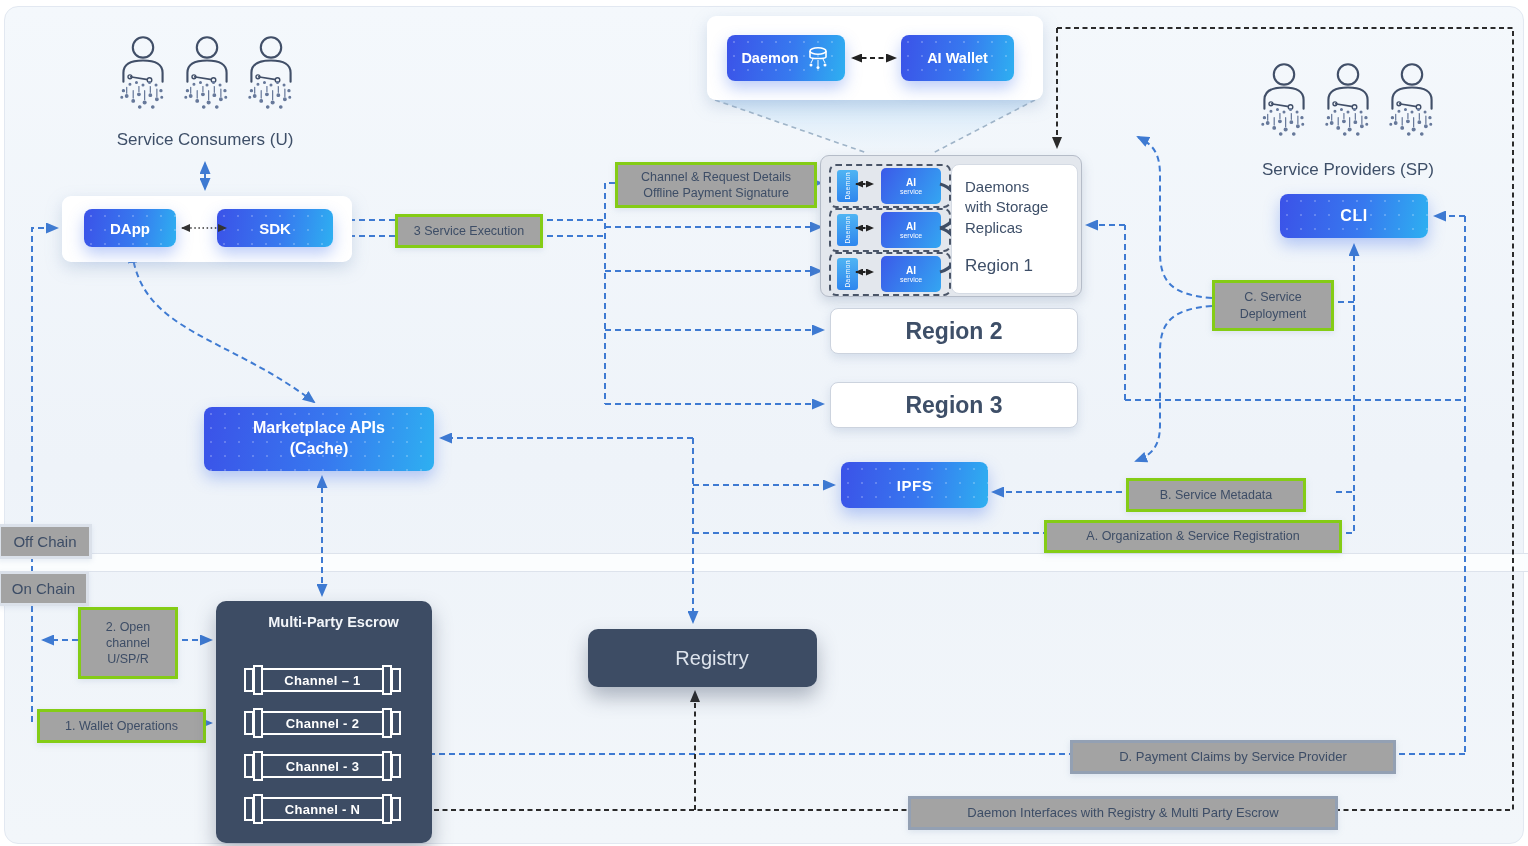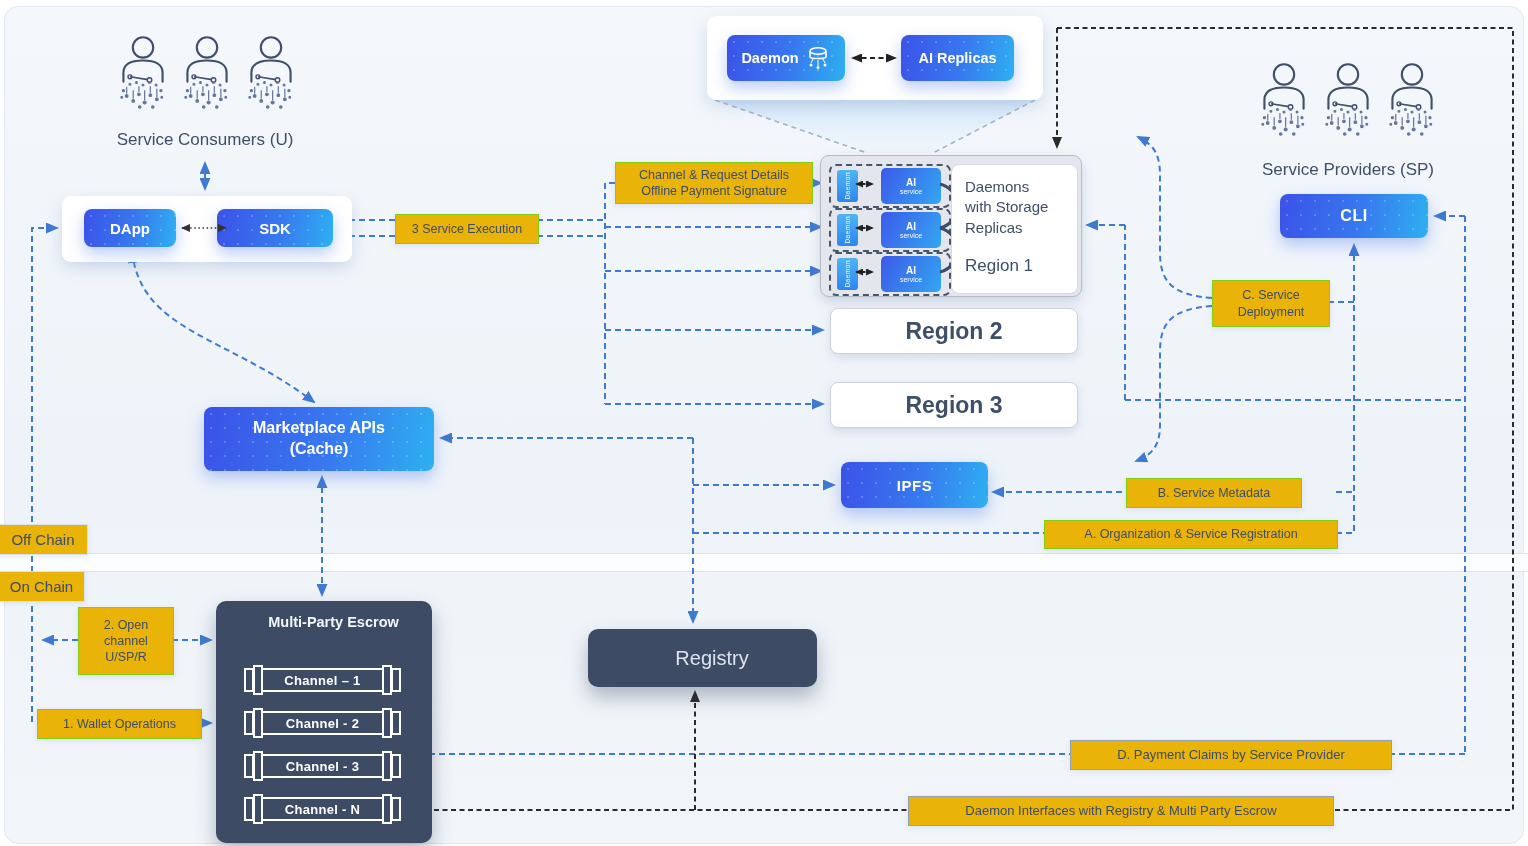--- a/index.html
+++ b/index.html
@@ -26,21 +26,21 @@
       radial-gradient(rgba(255,255,255,.22) 1px, transparent 1.4px),
       linear-gradient(100deg,#3b52e8 0%,#3779ef 55%,#2eb0f1 100%);
     background-size:14px 14px,100% 100%;
   }
   .dark{
     position:absolute;background:#3d4c64;border-radius:10px;color:#fff;
     box-shadow:0 10px 20px rgba(45,60,85,.35);
     padding-left:19px;
   }
   .lbl{
-    position:absolute;background:#eab308;border:1px solid #84cc16;
+    position:absolute;background:#a3a3a3;border:3px solid #84cc16;
     display:flex;flex-direction:column;align-items:center;justify-content:center;
     text-align:center;font-size:12.5px;line-height:1.3;color:#3d4d66;
     box-shadow:0 2px 6px rgba(150,170,200,.25);
   }
   .lbl-gray{border-color:#93a0b3;font-size:13px;}
   .lbl-plain{border-color:#dbe1ea;font-size:15px;box-shadow:0 2px 5px rgba(150,170,200,.2);}
   .region-box{
     position:absolute;background:#fff;border:1px solid #ccd3de;border-radius:8px;
     display:flex;align-items:center;justify-content:center;
     font-size:23px;font-weight:600;color:#3e4f68;
@@ -179,21 +179,21 @@
       <span>Daemon</span>
       <svg width="26" height="26" viewBox="0 0 26 26">
         <ellipse cx="13" cy="6" rx="8" ry="3.2" fill="none" stroke="#fff" stroke-width="1.6"></ellipse>
         <path d="M 5,6 L 5,12 C 5,14 21,14 21,12 L 21,6" fill="none" stroke="#fff" stroke-width="1.6"></path>
         <circle cx="6" cy="20" r="1.5" fill="#fff"></circle>
           <circle cx="13" cy="22.5" r="1.5" fill="#fff"></circle>
           <circle cx="20" cy="20" r="1.5" fill="#fff"></circle>
         <path d="M 8,14 L 6,18 M 13,15 L 13,21 M 18,14 L 20,18" stroke="#fff" stroke-width="1"></path>
       </svg>
     </div>
-    <div class="grad" style="left:194px;top:19px;width:113px;height:46px;font-size:14.5px;">AI Replicas</div>
+    <div class="grad" style="left:194px;top:19px;width:113px;height:46px;font-size:14.5px;">AI Wallet</div>
     <svg class="overlay" width="336" height="84">
       <defs>
         <marker id="ak2" orient="auto-start-reverse" markerUnits="userSpaceOnUse" markerWidth="11" markerHeight="9" refX="9" refY="4.5">
           <path d="M0,0 L11,4.5 L0,9 z" fill="#222"></path>
         </marker>
       </defs>
       <path d="M 146,42 L 188,42" fill="none" stroke="#222" stroke-width="2" stroke-dasharray="5 3.5" marker-start="url(#ak2)" marker-end="url(#ak2)"></path>
     </svg>
   </div>
 

